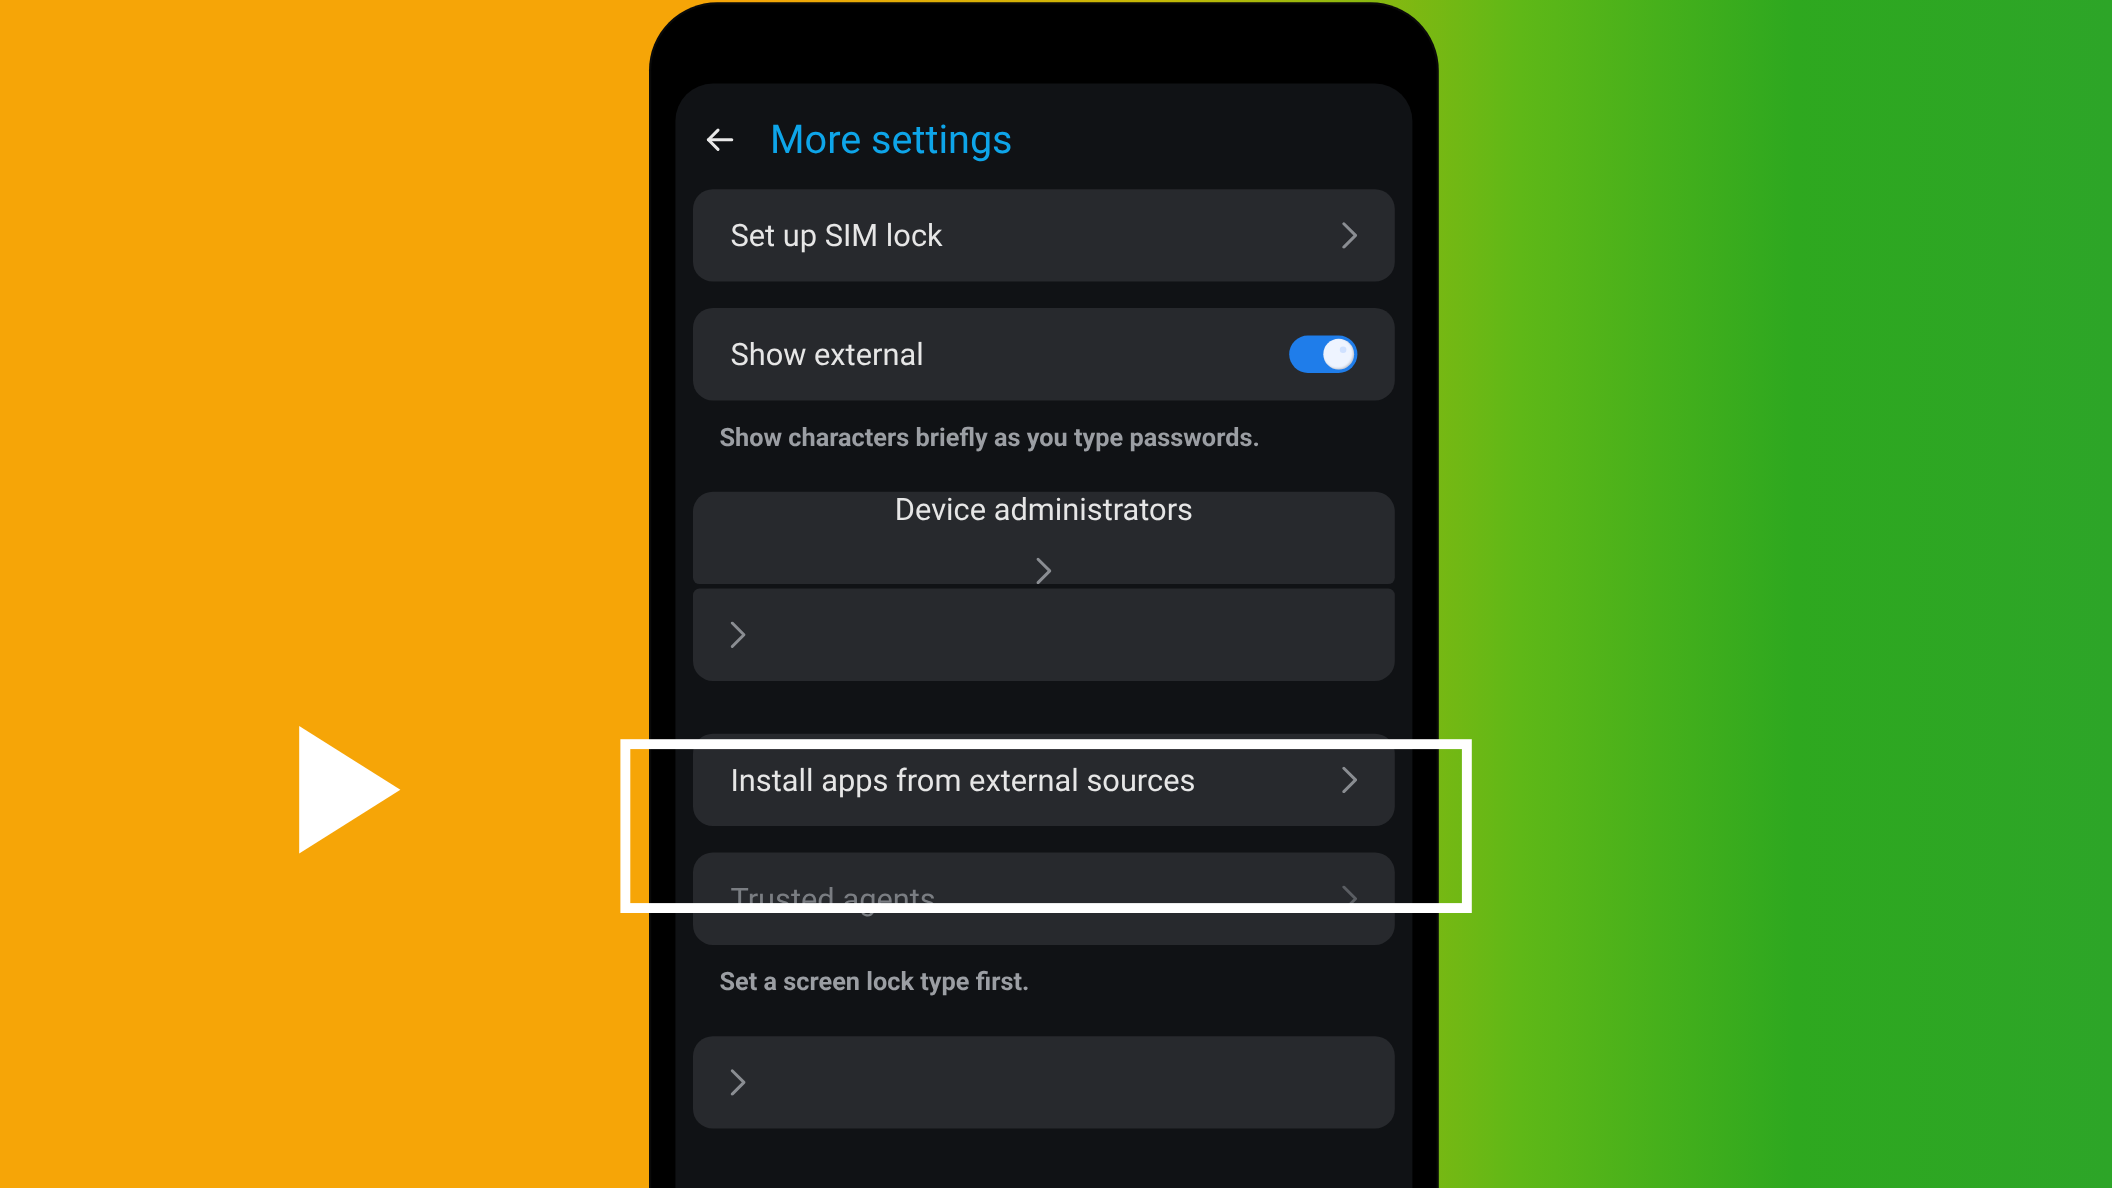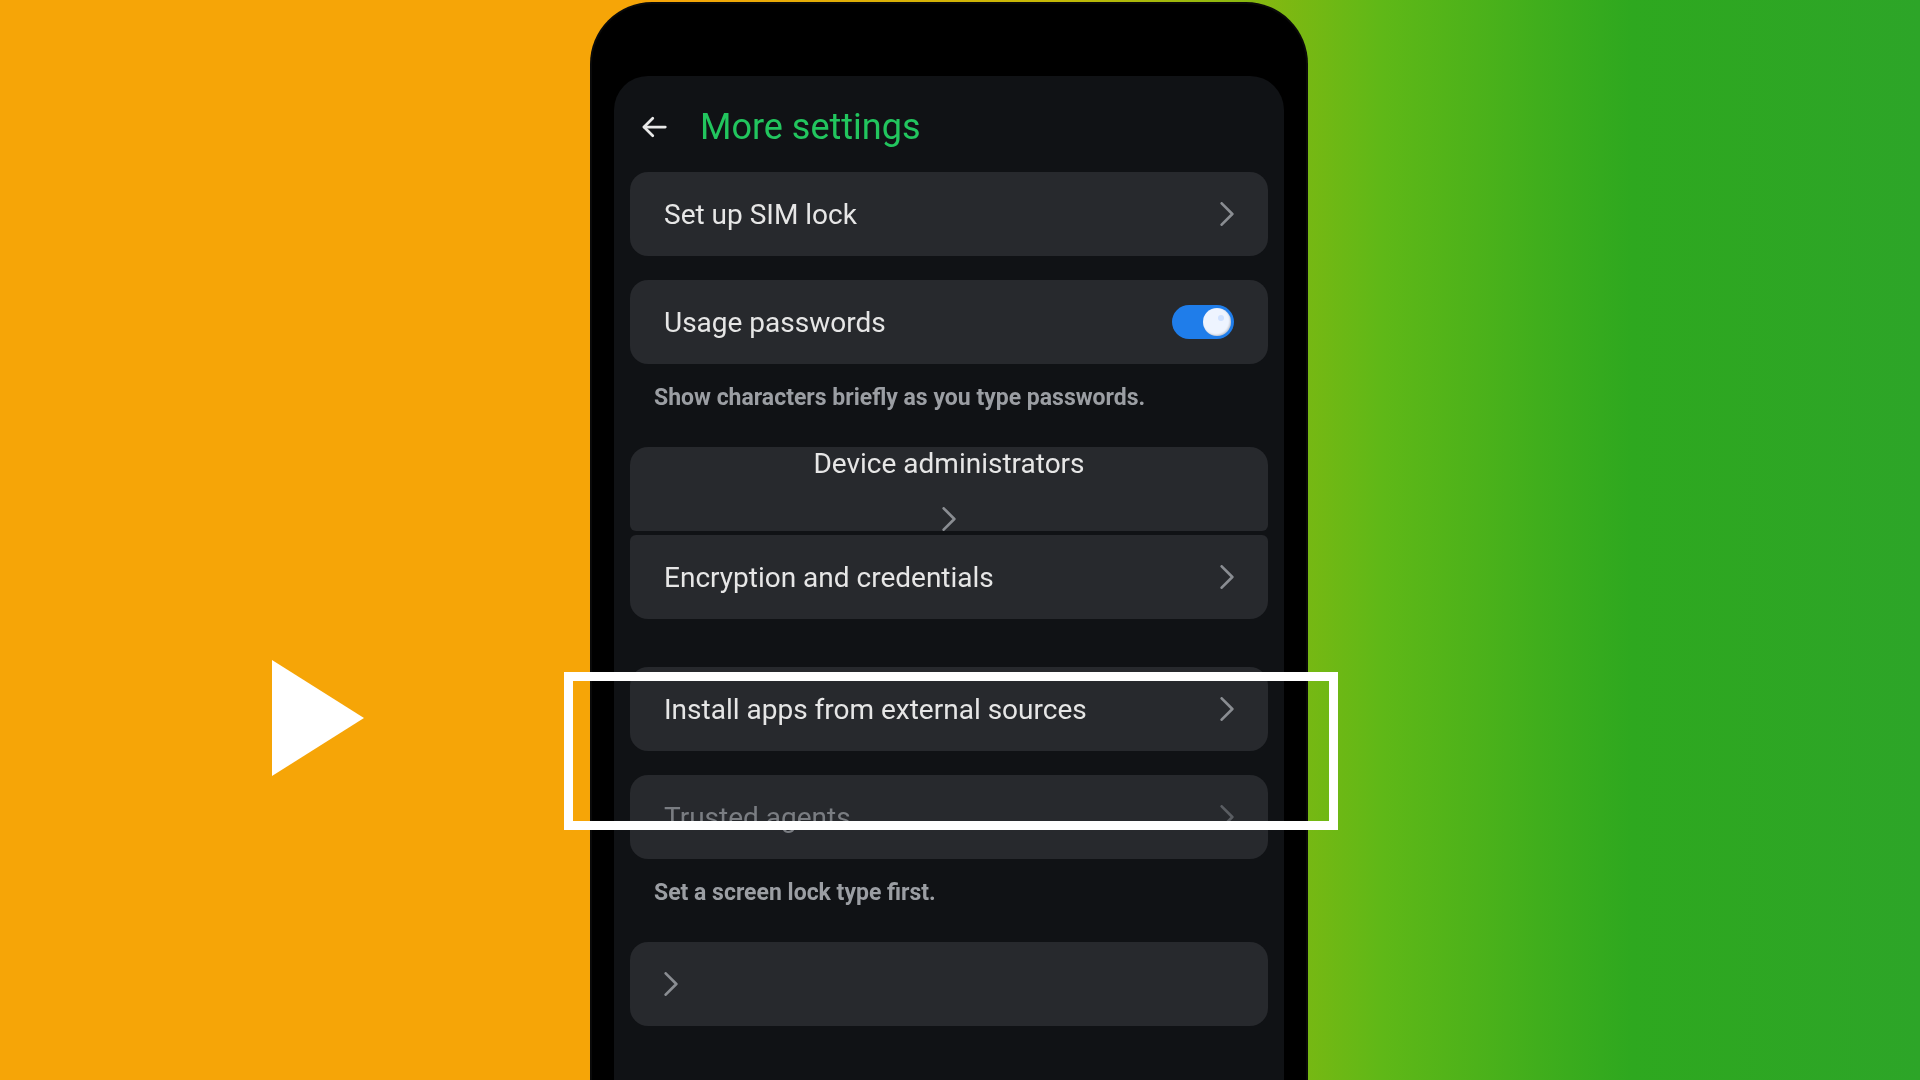--- a/index.html
+++ b/index.html
@@ -112,21 +112,21 @@
   .back-arrow {
     width: 32px;
     height: 32px;
     display: flex;
     align-items: center;
     justify-content: center;
     color: #e8e8e8;
   }
   .app-title {
     font-size: 36px;
-    color: #22c55e;
+    color: #0ea5e9;
     font-weight: 400;
   }
 
   
   .settings-list {
     padding: 0 16px;
   }
   .row {
     display: flex;
     align-items: center;
@@ -228,39 +228,38 @@
             <div class="chevron">
               <svg viewBox="0 0 10 18">
                   <path d="M1 1 L9 9 L1 17" stroke="#8a8d92" stroke-width="2" fill="none" stroke-linecap="round" stroke-linejoin="round"></path>
                 </svg>
             </div>
           </div>
 
           <div class="gap-small"></div>
 
           <div class="row">
-            <div class="row-label">Usage passwords</div>
+            <div class="row-label">Show external</div>
             <div class="toggle">
               <div class="knob"></div>
             </div>
           </div>
 
           <div class="helper">Show characters briefly as you type passwords.</div>
 
           <div class="row grouped-top">
             <div class="row-label">Device administrators</div>
             <div class="chevron">
               <svg viewBox="0 0 10 18">
                   <path d="M1 1 L9 9 L1 17" stroke="#8a8d92" stroke-width="2" fill="none" stroke-linecap="round" stroke-linejoin="round"></path>
                 </svg>
             </div>
           </div>
 
           <div class="row grouped-bottom">
-            <div class="row-label">Encryption and credentials</div>
             <div class="chevron">
               <svg viewBox="0 0 10 18">
                   <path d="M1 1 L9 9 L1 17" stroke="#8a8d92" stroke-width="2" fill="none" stroke-linecap="round" stroke-linejoin="round"></path>
                 </svg>
             </div>
           </div>
 
           <div class="gap-large"></div>
 
           <div class="row">

